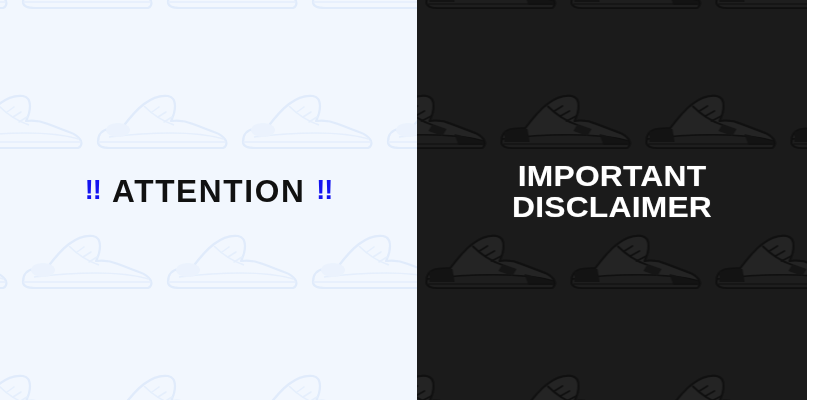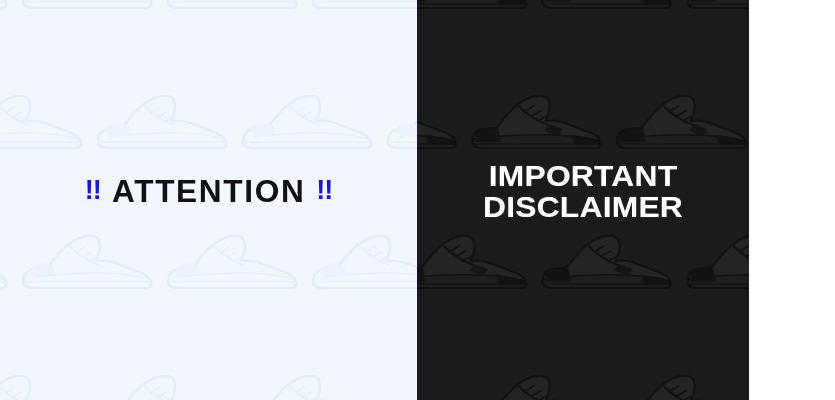--- a/index.html
+++ b/index.html
@@ -22,21 +22,21 @@
   .panel {
     position:relative;
     height:400px;
     display:flex;
     flex-direction:column;
     align-items:center;
     justify-content:center;
     overflow:hidden;
   }
   .panel-left  { width:417px; background:#f2f7fe; }
-  .panel-right { width:332px; background:#1b1b1b; }
+  .panel-right { width:390px; background:#1b1b1b; }
 
   
   .pattern {
     position:absolute;
     inset:-20px;
     pointer-events:none;
     z-index:0;
   }
   .pattern svg { display:block; width:100%; height:100%; }
 

